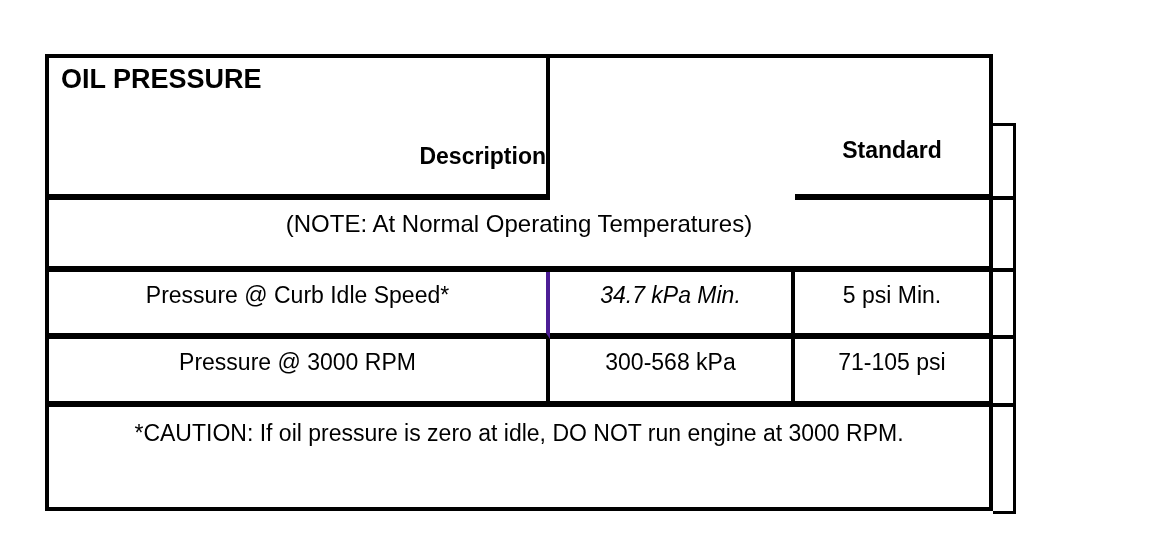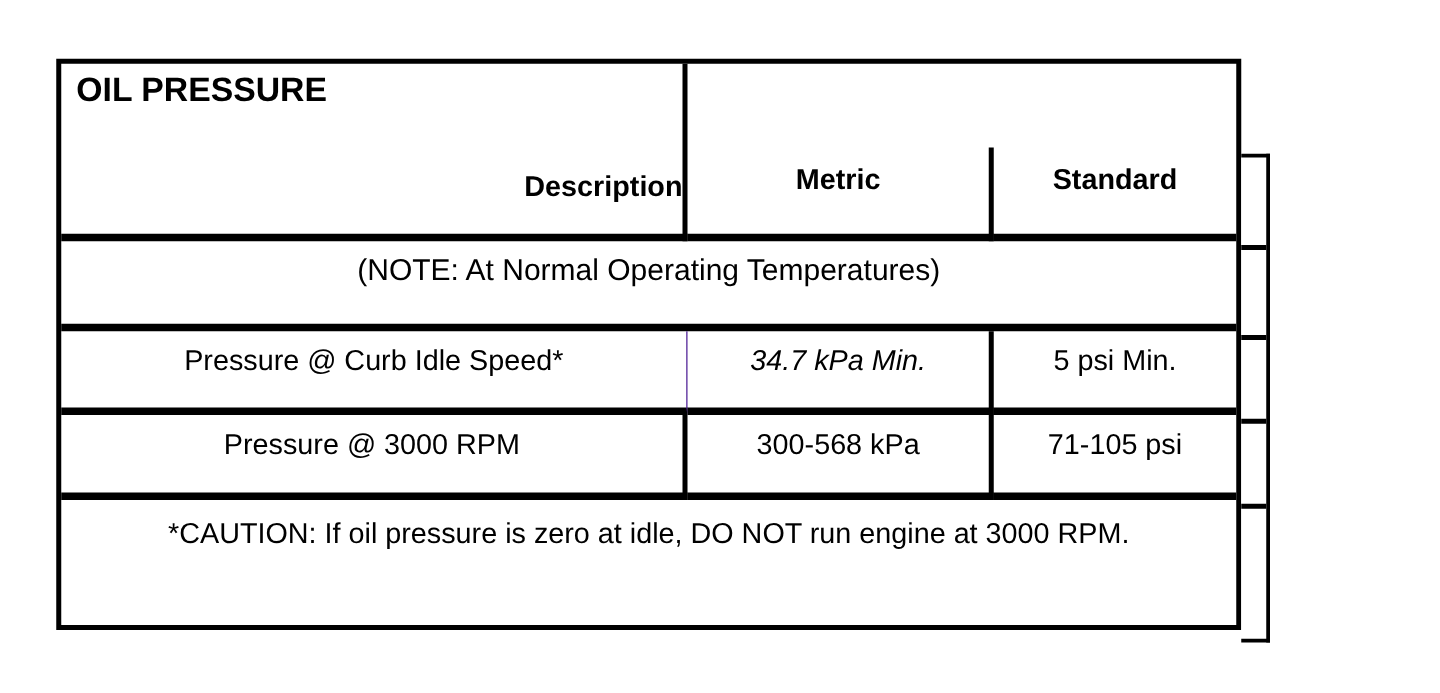--- a/index.html
+++ b/index.html
@@ -11,21 +11,21 @@
     width: 1152px;
     height: 554px;
     position: relative;
     font-family: "Liberation Sans", sans-serif;
     color: #000000;
     overflow: hidden;
   }
   .spec-table {
     position: absolute;
     left: 45px;
-    top: 47px;
+    top: 54px;
     width: 948px;
     height: 457px;
     box-sizing: border-box;
     border: 4px solid #000000;
     display: grid;
     grid-template-columns: 501px 245px 1fr;
     grid-template-rows: 67px 75px 72px 67px 68px 1fr;
     background: #ffffff;
   }
   .cell {
@@ -82,21 +82,21 @@
     grid-column: 1 / 4;
     grid-row: 3;
     border-bottom: 6px solid #000;
     font-size: 24px;
     padding-top: 10px;
   }
   .data {
     font-size: 23px;
     padding-top: 10px;
   }
-  .r0c1 { grid-column: 1; grid-row: 4; border-right: 1px solid #4c1d95; border-bottom: 6px solid #000; }
+  .r0c1 { grid-column: 1; grid-row: 4; border-right: 4px solid #4c1d95; border-bottom: 6px solid #000; }
   .r0c2 { grid-column: 2; grid-row: 4; border-right: 4px solid #000; border-bottom: 6px solid #000; font-style: italic; }
   .r0c3 { grid-column: 3; grid-row: 4; border-bottom: 6px solid #000; }
   .r1c1 { grid-column: 1; grid-row: 5; border-right: 4px solid #000; border-bottom: 6px solid #000; }
   .r1c2 { grid-column: 2; grid-row: 5; border-right: 4px solid #000; border-bottom: 6px solid #000; }
   .r1c3 { grid-column: 3; grid-row: 5; border-bottom: 6px solid #000; }
   .caution-row {
     grid-column: 1 / 4;
     grid-row: 6;
     font-size: 23px;
     padding-top: 10px;
@@ -132,21 +132,20 @@
 <body>
 
 <div class="spec-table">
 
   <div class="cell desc-hdr">
     <div class="table-title">OIL PRESSURE</div>
     <div class="desc-label">Description</div>
   </div>
 
 
-  <div class="cell metric-hdr">Metric</div>
 
   <div class="cell std-hdr">Standard</div>
 
   <div class="cell note-row">(NOTE: At Normal Operating Temperatures)</div>
 
   <div class="cell data r0c1">Pressure @ Curb Idle Speed*</div>
   <div class="cell data r0c2">34.7 kPa Min.</div>
   <div class="cell data r0c3">5 psi Min.</div>
 
   <div class="cell data r1c1">Pressure @ 3000 RPM</div>

